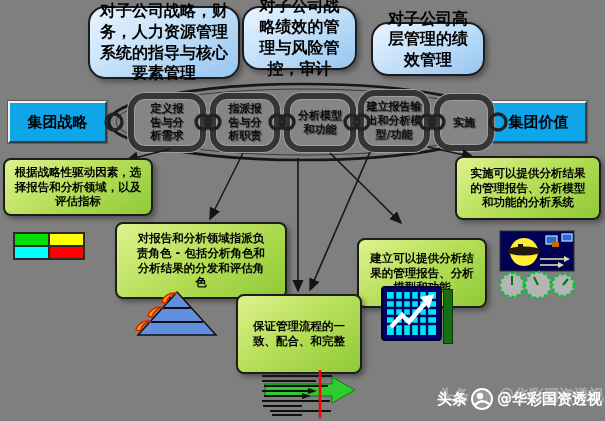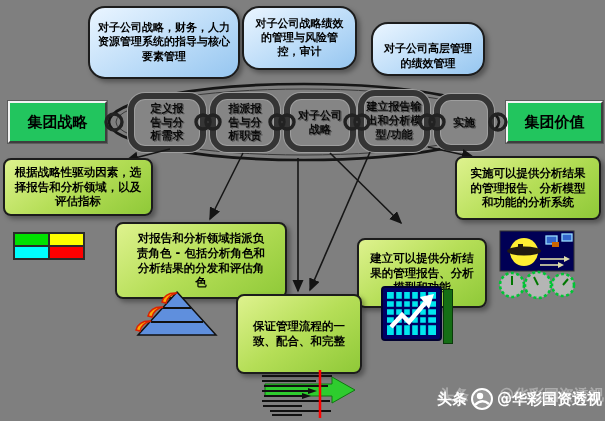--- a/index.html
+++ b/index.html
@@ -1,48 +1,48 @@
 <!DOCTYPE html>
 <html><head>
 <meta charset="utf-8">
 <style>
   html,body{margin:0;padding:0;}
   body{font-family:"DejaVu Sans","Liberation Sans",sans-serif;background:#555;}
   .canvas{position:relative;width:605px;height:421px;background:#7f7f7f;overflow:hidden;}
   .canvas svg.layer{position:absolute;left:0;top:0;}
   #svg-back{z-index:1;}
-  .btn3d{position:absolute;z-index:2;background:#22c55e;border:2px solid;
+  .btn3d{position:absolute;z-index:2;background:#0ea5e9;border:2px solid;
     border-color:#f2f2f2 #3e3e3e #3e3e3e #f2f2f2;box-shadow:0 0 0 1px #5c5c5c;
     display:flex;align-items:center;justify-content:center;font-size:15px;font-weight:bold;color:#000;}
   .chain-link{position:absolute;z-index:3;background:#858585;border:6px solid #353535;border-radius:17px;
     box-shadow:0 0 0 1px #9e9e9e, inset 0 0 0 1px #9e9e9e;display:flex;align-items:center;justify-content:center;
     text-align:center;font-size:11px;font-weight:bold;color:#0a0a0a;line-height:1.25;word-break:break-all;
     text-shadow:1.3px 1.2px 0 rgba(25,25,25,.45);box-sizing:border-box;}
   #svg-front{z-index:4;}
   .bbox{position:absolute;z-index:5;background:linear-gradient(150deg,#eaf5ff 0%,#bcdcf8 55%,#96c6f0 100%);
     border:2px solid #1c1c1c;border-radius:17px;box-shadow:3px 3px 5px rgba(0,0,0,.35);
     display:flex;align-items:center;justify-content:center;text-align:center;
-    font-size:11px;font-weight:600;color:#000;line-height:1.3;padding:3px 8px;box-sizing:border-box;}
+    font-size:16px;font-weight:600;color:#000;line-height:1.3;padding:3px 8px;box-sizing:border-box;}
   .gbox{position:absolute;z-index:5;background:linear-gradient(145deg,#def28e 0%,#b5de57 50%,#8fc938 100%);
     border:2px solid #1c1c1c;border-radius:8px;box-shadow:3px 3px 5px rgba(0,0,0,.35);
     display:flex;align-items:center;justify-content:center;text-align:center;
     font-size:11.5px;font-weight:600;color:#000;line-height:1.3;padding:4px 8px;box-sizing:border-box;}
   .clip{position:absolute;z-index:6;}
   .flag{display:grid;grid-template-columns:35px 35px;grid-template-rows:13px 13px;border:1px solid #2a2a2a;}
   .flag div{border:0.5px solid #2a2a2a;}
   .greenstrip{position:absolute;z-index:6;background:#156e15;border:1px solid #0a3a0a;}
   .watermark{position:absolute;z-index:7;left:437px;top:383px;width:168px;height:32px;display:flex;
     align-items:center;gap:3px;color:#fff;font-size:15px;font-weight:bold;white-space:nowrap;
     text-shadow:2px -4px 0 rgba(255,255,255,.35);}
   
   #tb0{left:88px;top:6px;width:152px;height:73px;}
   #tb1{left:242px;top:6px;width:115px;height:64px;}
   #tb2{left:371px;top:22px;width:114px;height:54px;align-items:flex-end;}
   #btn-left{left:8px;top:101px;width:95px;height:38px;}
-  #btn-right{left:506px;top:101px;width:93px;height:38px;}
+  #btn-right{left:490px;top:101px;width:93px;height:38px;}
   #cl0{left:128px;top:93px;width:78px;height:59px;padding:15px 13px;}
   #cl1{left:210px;top:93px;width:70px;height:59px;padding:0 10px;}
   #cl2{left:284px;top:93px;width:72px;height:59px;padding:0 6px;}
   #cl3{left:358px;top:90px;width:72px;height:62px;padding:0 2px;}
   #cl4{left:434px;top:94px;width:60px;height:57px;}
   #g-select{left:3px;top:158px;width:150px;height:58px;}
   #g-implement{left:455px;top:156px;width:146px;height:64px;}
   #g-assign{left:115px;top:222px;width:172px;height:77px;padding:12px 18px;}
   #g-build{left:357px;top:226px;width:130px;height:70px;margin-top:12px;}
   #g-ensure{left:236px;top:294px;width:126px;height:80px;}
@@ -70,21 +70,21 @@
     <span>集团价值</span>
   </div>
 
   <div id="cl0" class="chain-link">
     <span>定义报告与分析需求</span>
   </div>
   <div id="cl1" class="chain-link">
     <span>指派报告与分析职责</span>
   </div>
   <div id="cl2" class="chain-link">
-    <span>对子公司战略</span>
+    <span>分析模型和功能</span>
   </div>
   <div id="cl3" class="chain-link">
     <span>建立报告输出和分析模型/功能</span>
   </div>
   <div id="cl4" class="chain-link">
     <span>实施</span>
   </div>
 
   <svg id="svg-front" class="layer" width="605" height="421">
     <defs>

